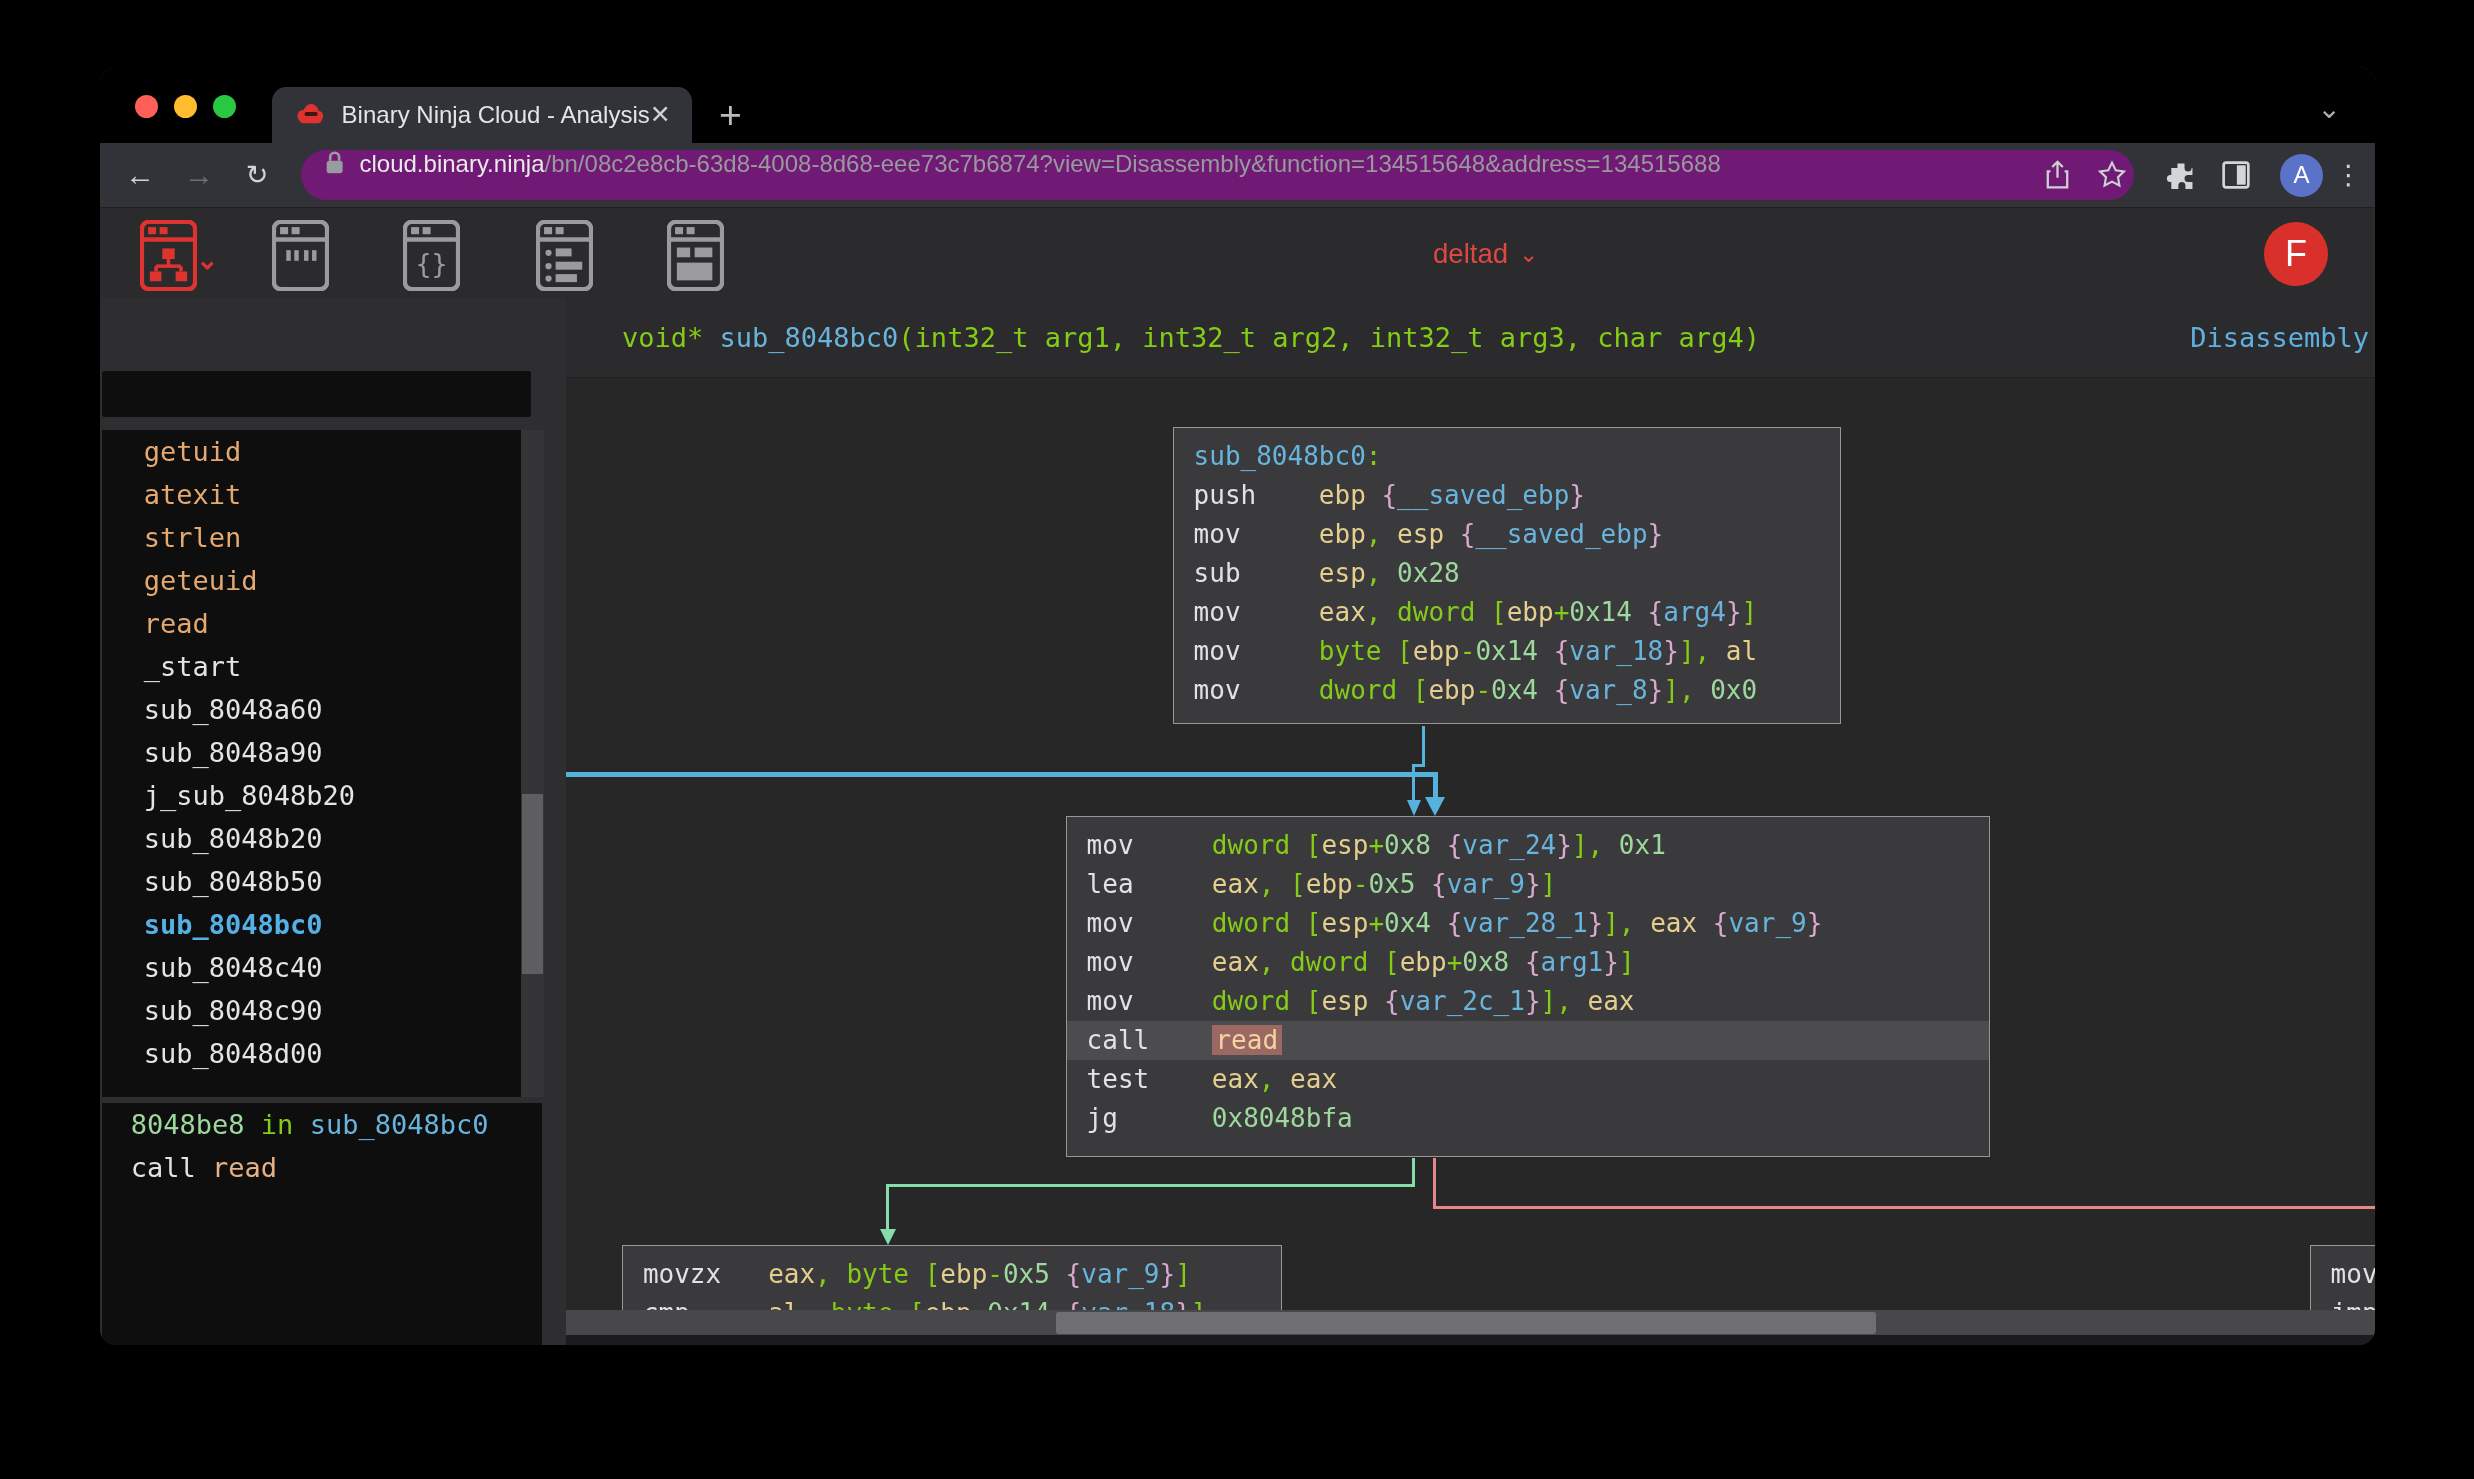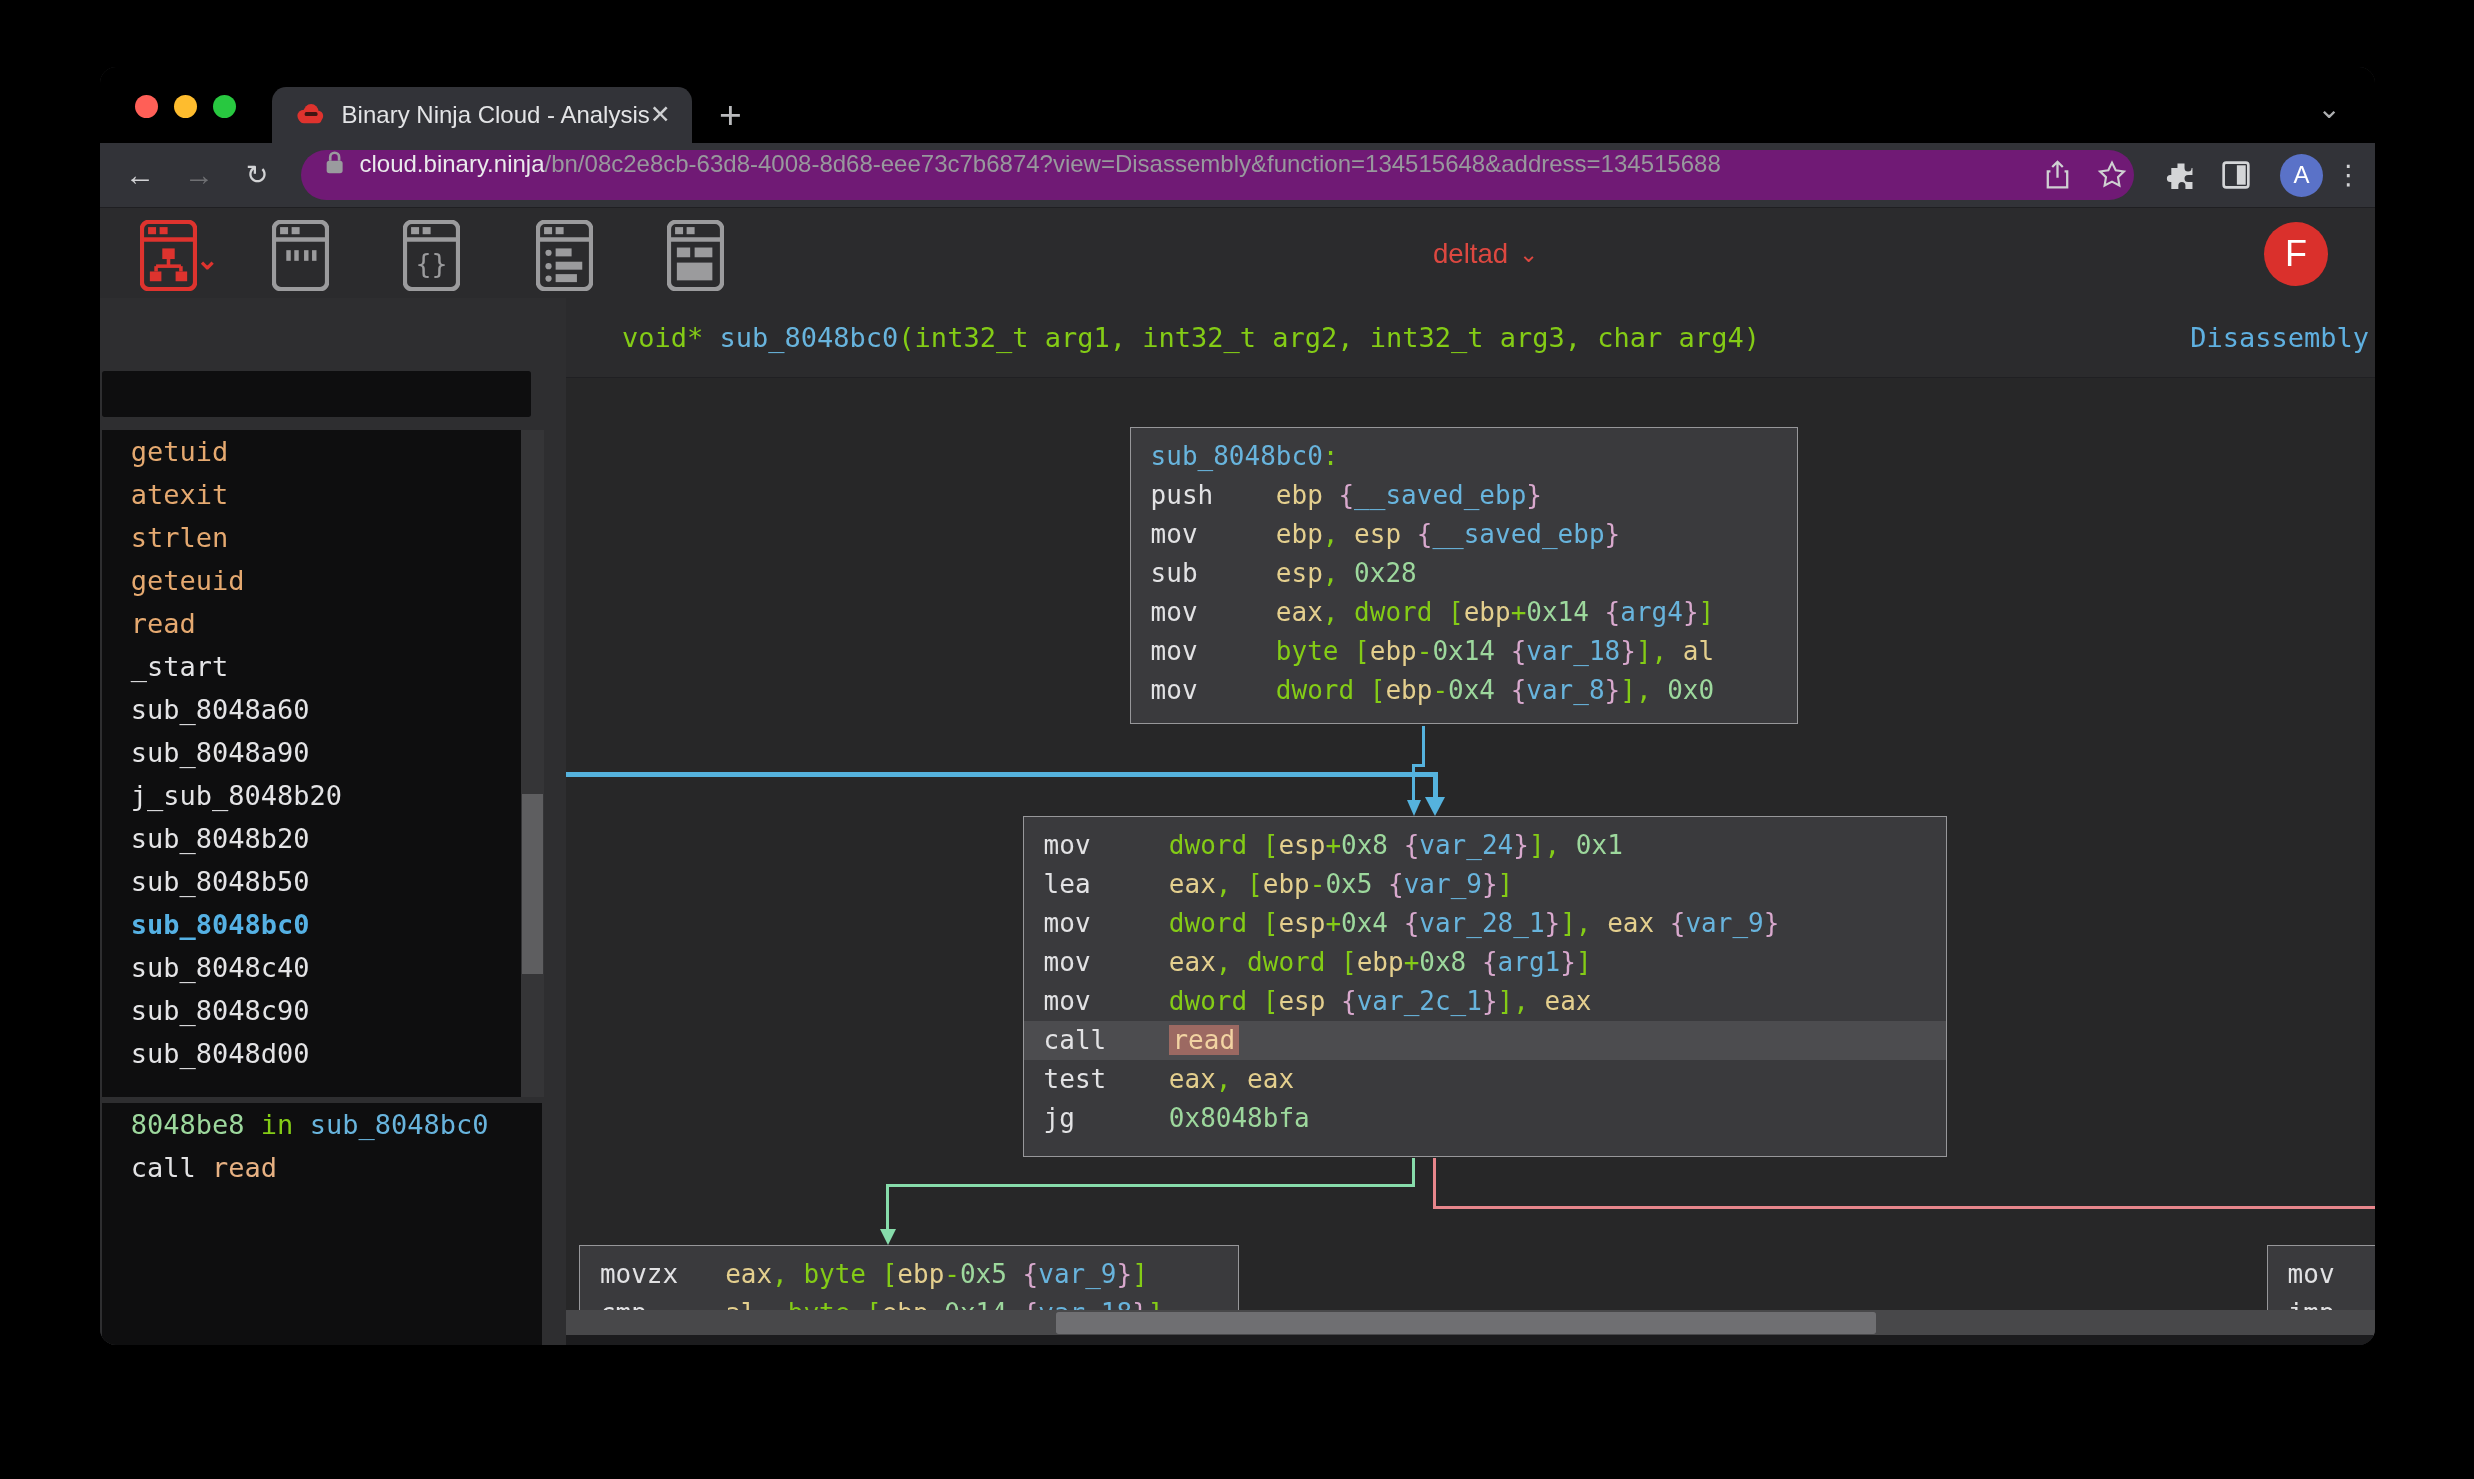--- a/index.html
+++ b/index.html
@@ -51,40 +51,40 @@
   .binary-select { position:absolute; left:1333px; top:0; height:92px; display:flex; align-items:center;
                    color:#dd4840; font-size:27.6px; }
   .binary-select .chev { margin-left:10.7px; font-size:23px; }
   .avatar-f { position:absolute; right:47px; top:14.2px; width:64px; height:64px; border-radius:50%;
               background:#da302c; color:#fff; font-size:36px; display:flex; align-items:center; justify-content:center; }
 
   
   .sidebar { position:absolute; left:0; top:231px; width:466px; height:1047px; background:#2e2e30; }
   .fn-search { position:absolute; left:1.8px; top:73px; width:429px; height:46px; background:#0e0e0f; border-radius:2.7px; }
   .fn-list { position:absolute; left:1.8px; top:132px; width:442px; height:667px; background:#0e0e0f; overflow:hidden; }
-  .fn-item { height:43px; line-height:43px; padding-left:29px; font-family:"DejaVu Sans Mono", monospace;
+  .fn-item { height:43px; line-height:43px; padding-left:42px; font-family:"DejaVu Sans Mono", monospace;
              font-size:27px; color:#e4e4e6; white-space:nowrap; }
   .fn-item.import { color:#e5a970; }
   .fn-item.selected { color:#55b1e4; font-weight:bold; }
   .fn-vscroll { position:absolute; left:419px; top:0; width:23px; height:667px; background:#353537; }
   .fn-vthumb { position:absolute; left:0.9px; top:364px; width:21.3px; height:180px; background:#5e5e60; }
   .status-panel { position:absolute; left:1.8px; top:805px; width:440px; height:242px; background:#0e0e0f;
                   font-family:"DejaVu Sans Mono", monospace; font-size:27px; line-height:43px; padding-left:29px; }
 
   
   .sigbar { position:absolute; left:466px; top:231px; width:1809px; height:80px; background:#2b2b2d;
             border-bottom:1.8px solid #202023; display:flex; align-items:center;
             font-family:"DejaVu Sans Mono", monospace; font-size:27px; }
   .sig-text { margin-left:56px; white-space:pre; }
   .view-label { margin-left:auto; margin-right:6px; color:#5fb0e0; }
 
   
   .graph { position:absolute; left:466px; top:311px; width:1809px; height:932px; background:#272728; overflow:hidden; }
   .block { position:absolute; background:#3a3a3d; border:1.8px solid #97979a; padding:9px 0;
-           font-family:"DejaVu Sans Mono", monospace; font-size:26px; }
+           font-family:"DejaVu Sans Mono", monospace; font-size:26px;margin-left:43px; }
   .cl { height:39px; line-height:39px; padding:0 19.6px; white-space:pre; }
   .cl.hl { background:#4c4c4f; }
   .b0 { left:564px;  top:49px;  width:668px; height:297px; }
   .b1 { left:457px;  top:438px; width:924px; height:341px; }
   .b2 { left:13.3px;   top:867px; width:660px; height:142px; }
   .b3 { left:1701px; top:867px; width:178px; height:142px; }
 
   .tk-mn  { color:#e2e2e4; } .tk-txt { color:#84cc16; }
   .tk-reg { color:#e4cf8e; } .tk-num { color:#9dd89d; }
   .tk-br  { color:#d9a9ce; } .tk-var { color:#68b4dd; }

